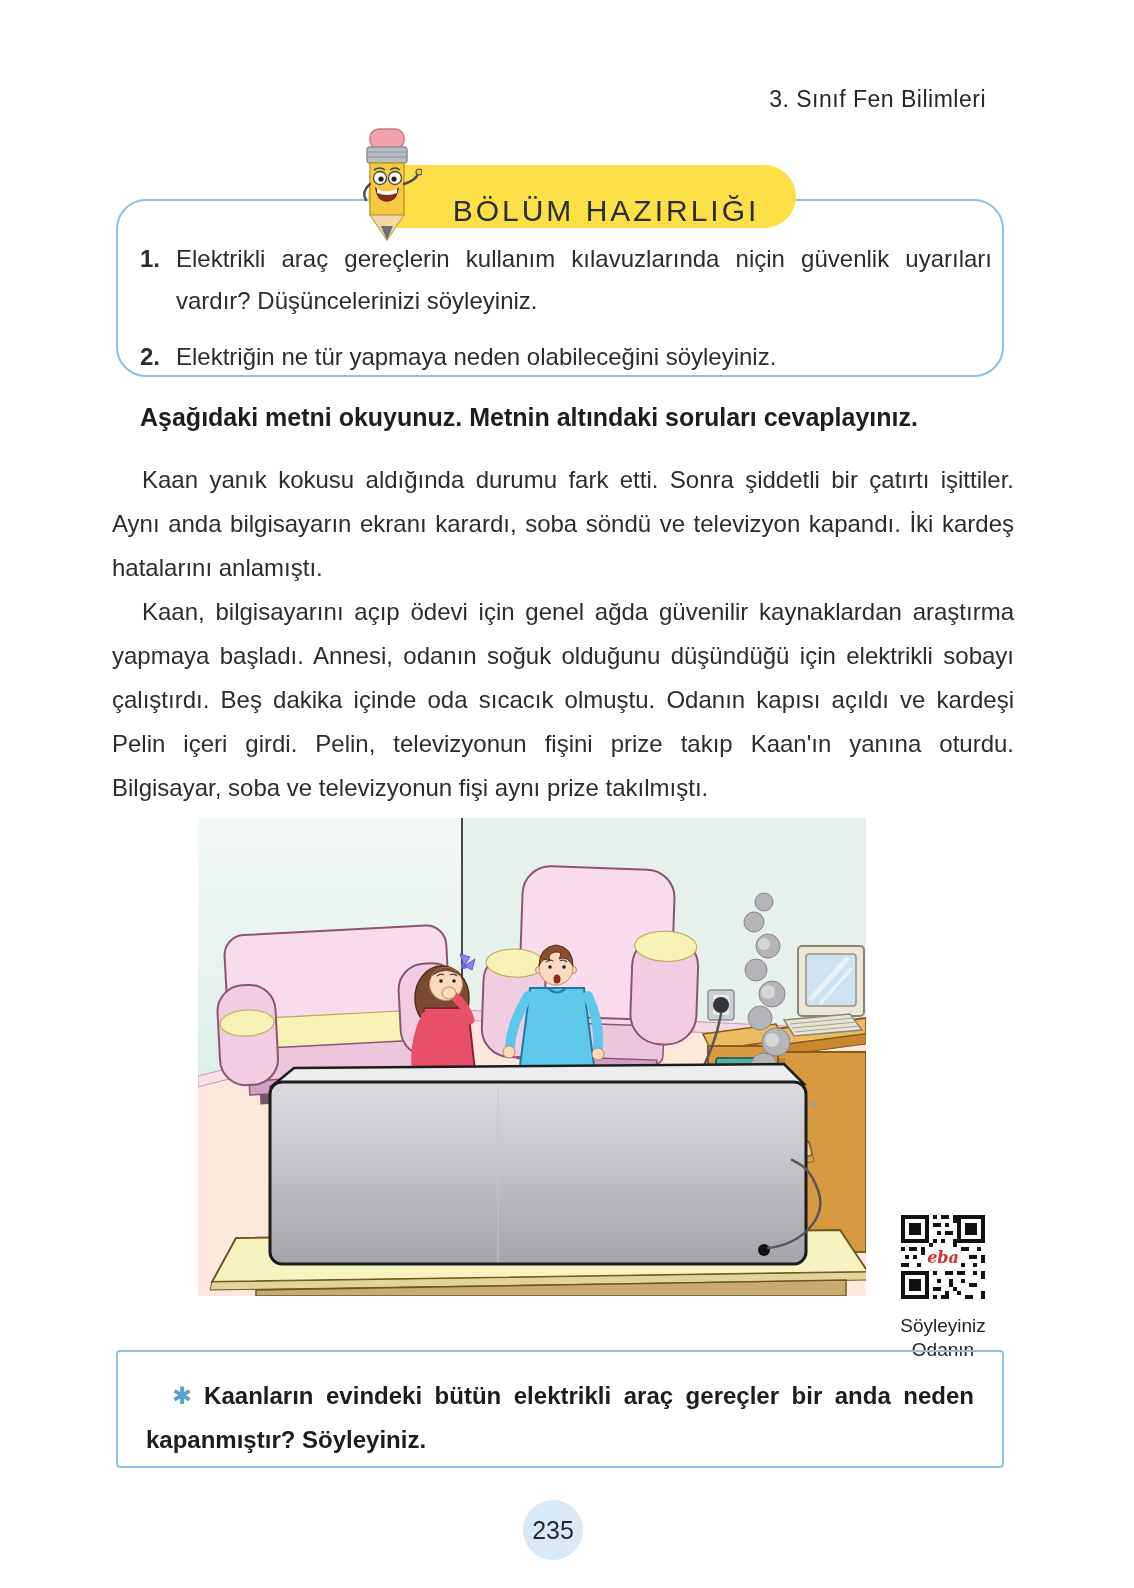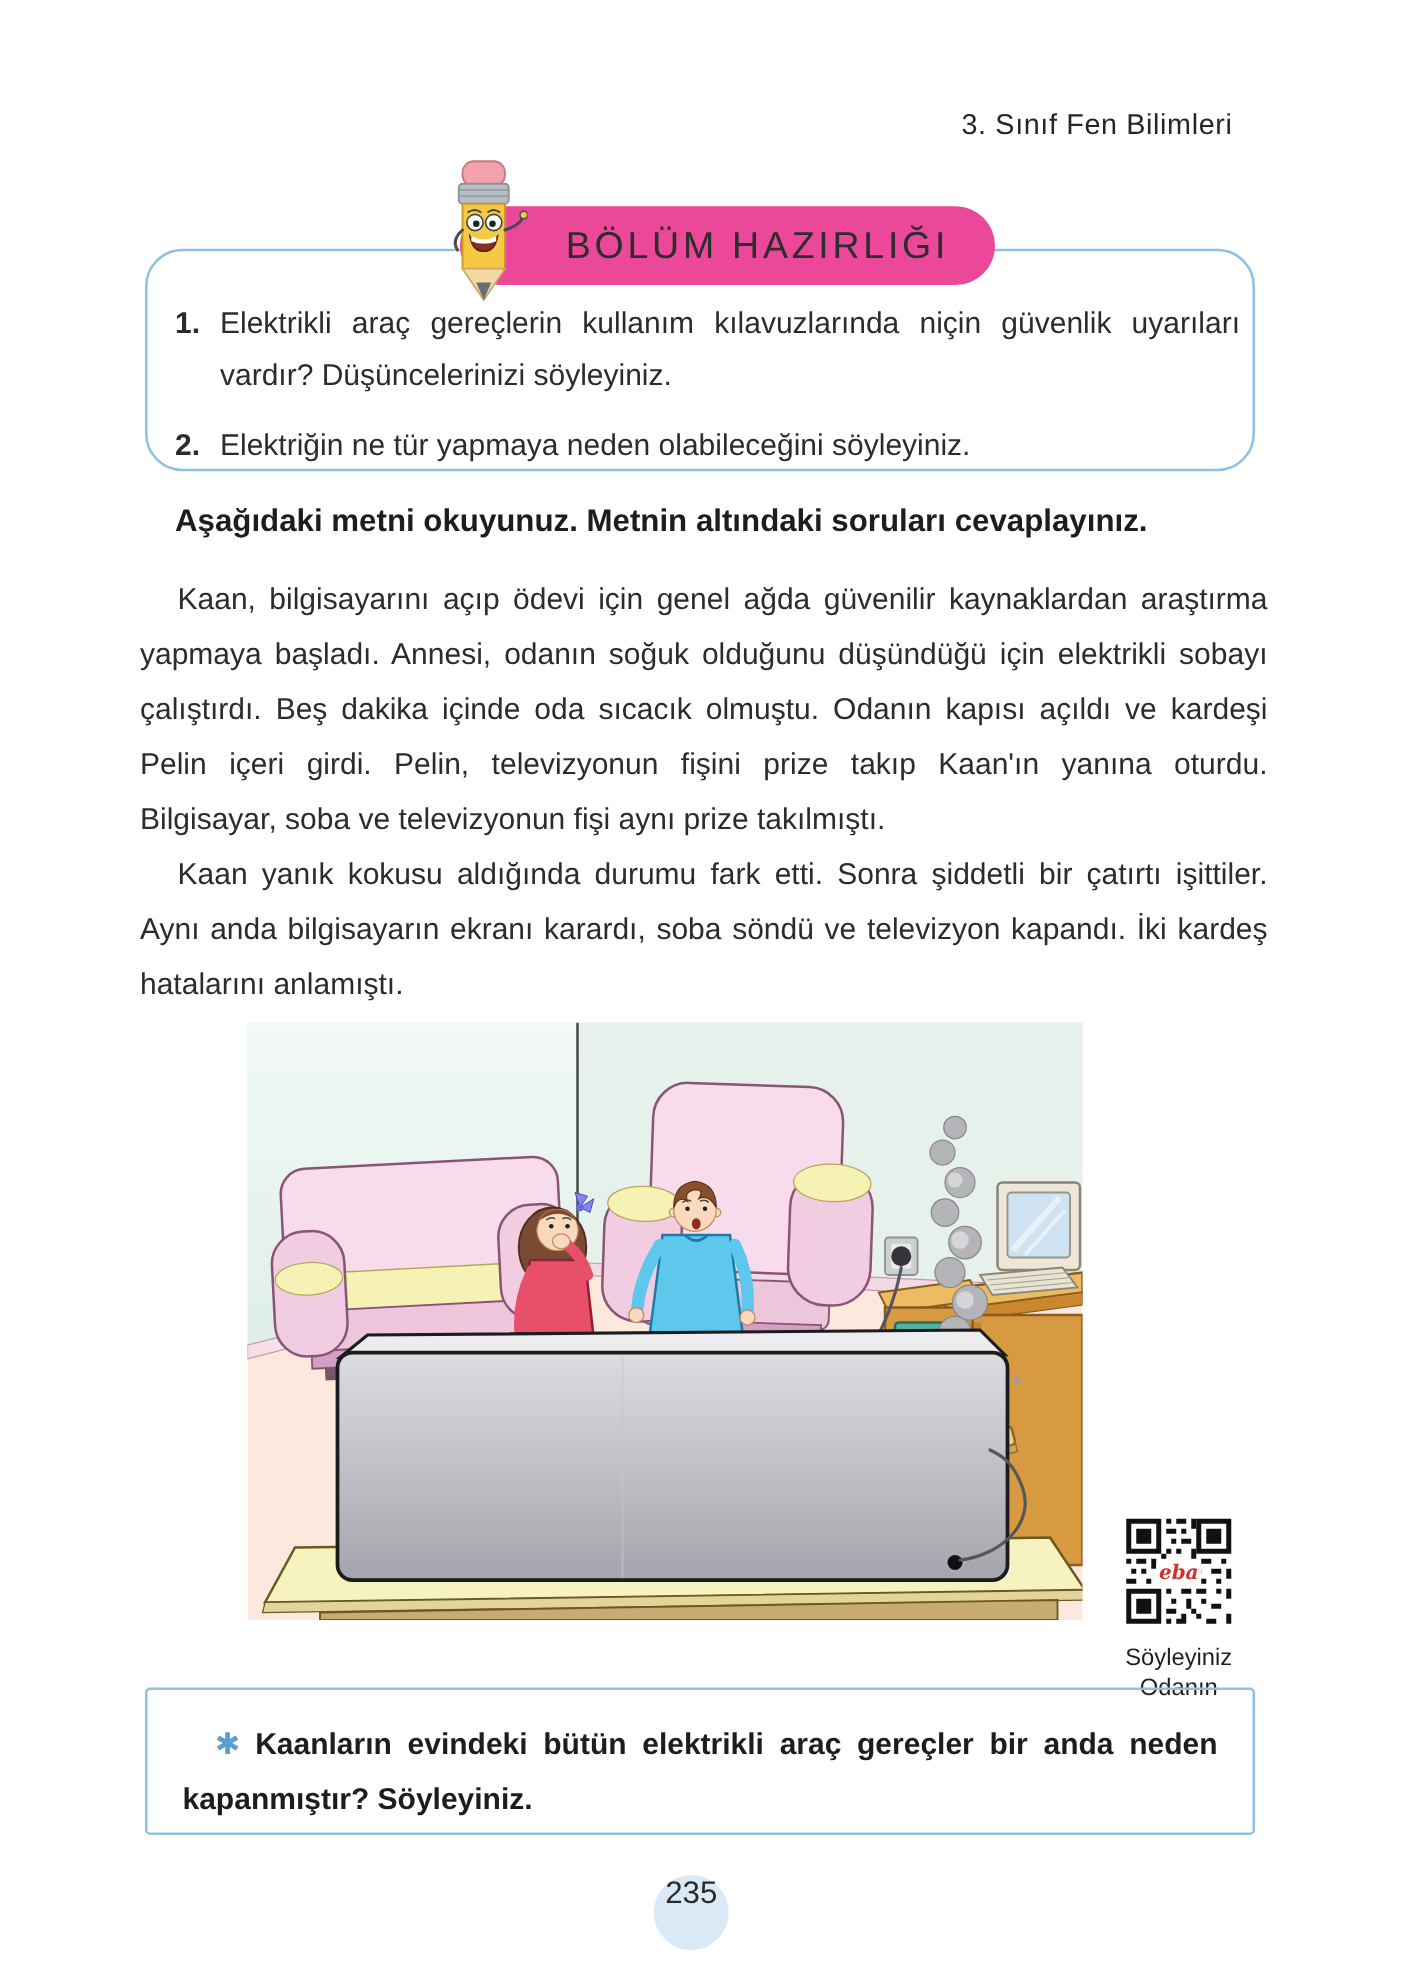--- a/index.html
+++ b/index.html
@@ -3,22 +3,22 @@
 <meta charset="utf-8">
 <style>
   html,body{margin:0;padding:0;background:#ffffff;}
   .page{position:relative;width:1134px;height:1588px;background:#ffffff;
         font-family:"Liberation Sans",sans-serif;color:#2c2c2c;overflow:hidden;}
   .abs{position:absolute;}
 
   .header-label{top:86px;right:148px;font-size:23px;color:#262626;letter-spacing:.5px;}
 
   .prep-box{left:116px;top:199px;width:888px;height:178px;border:2px solid #8fc1e0;border-radius:30px;box-sizing:border-box;}
-  .prep-badge{left:368px;top:165px;width:428px;height:63px;background:#ec4899;border-radius:32px;
-              display:flex;align-items:center;justify-content:center;}
+  .prep-badge{left:368px;top:165px;width:428px;height:63px;background:#fde047;border-radius:32px;
+              display:flex;align-items:flex-end;justify-content:center;}
   .prep-badge .title{font-size:30px;letter-spacing:3px;color:#2d2d2d;padding-left:48px;}
   .mascot{left:350px;top:126px;width:72px;height:118px;z-index:5;}
 
   .q-list{left:140px;top:238px;width:852px;}
   .q-row{display:flex;font-size:24px;line-height:42px;margin-bottom:14px;}
   .q-num{flex:0 0 36px;font-weight:600;}
   .q-text{flex:1;text-align:justify;}
 
   .instruction{left:140px;top:403px;width:870px;font-size:25px;font-weight:700;color:#1d1d1d;}
 
@@ -29,21 +29,21 @@
 
   .qr-block{left:893px;top:1212px;width:100px;text-align:center;}
   .qr-caption{font-size:19px;color:#1f1f1f;line-height:24px;margin-top:8px;}
 
   .closing-box{left:116px;top:1350px;width:888px;height:118px;border:2px solid #8fc1e0;border-radius:4px;
                box-sizing:border-box;padding:22px 28px 0 28px;}
   .closing-box p{margin:0;font-size:24px;font-weight:700;line-height:44px;text-align:justify;text-indent:26px;color:#1d1d1d;}
   .closing-box .star{color:#5b9fd0;padding-right:12px;font-weight:400;}
 
   .page-circle{left:523px;top:1500px;width:60px;height:60px;border-radius:50%;background:#d9e9f5;
-               display:flex;justify-content:center;font-size:25px;color:#2a2a2a;}
+               display:flex;align-items:center;justify-content:center;font-size:25px;color:#2a2a2a;}
 </style>
 </head>
 <body>
 
 <div class="page">
 
   <div class="abs header-label">3. Sınıf Fen Bilimleri</div>
 
   <div class="abs prep-box"></div>
   <div class="abs prep-badge">
@@ -77,22 +77,22 @@
     </div>
     <div class="q-row">
       <span class="q-num">2.</span>
       <span class="q-text">Elektriğin ne tür yapmaya neden olabileceğini söyleyiniz.</span>
     </div>
   </div>
 
   <div class="abs instruction">Aşağıdaki metni okuyunuz. Metnin altındaki soruları cevaplayınız.</div>
 
   <div class="abs reading">
+    <p>Kaan yanık kokusu aldığında durumu fark etti. Sonra şiddetli bir çatırtı işittiler. Aynı anda bilgisayarın ekranı karardı, soba söndü ve televizyon kapandı. İki kardeş hatalarını anlamıştı.</p>
     <p>Kaan, bilgisayarını açıp ödevi için genel ağda güvenilir kaynaklardan araştırma yapmaya başladı. Annesi, odanın soğuk olduğunu düşündüğü için elektrikli sobayı çalıştırdı. Beş dakika içinde oda sıcacık olmuştu. Odanın kapısı açıldı ve kardeşi Pelin içeri girdi. Pelin, televizyonun fişini prize takıp Kaan'ın yanına oturdu. Bilgisayar, soba ve televizyonun fişi aynı prize takılmıştı.</p>
-    <p>Kaan yanık kokusu aldığında durumu fark etti. Sonra şiddetli bir çatırtı işittiler. Aynı anda bilgisayarın ekranı karardı, soba söndü ve televizyon kapandı. İki kardeş hatalarını anlamıştı.</p>
   </div>
 
   <svg class="abs illustration" viewBox="0 0 668 478">
     <defs>
       <linearGradient id="tvg" x1="0" y1="0" x2="0" y2="1">
         <stop offset="0" stop-color="#dcdce0"></stop>
           <stop offset="1" stop-color="#a4a4ac"></stop>
       </linearGradient>
       <linearGradient id="wallg" x1="0" y1="0" x2="0" y2="1">
         <stop offset="0" stop-color="#f3f9f6"></stop>

